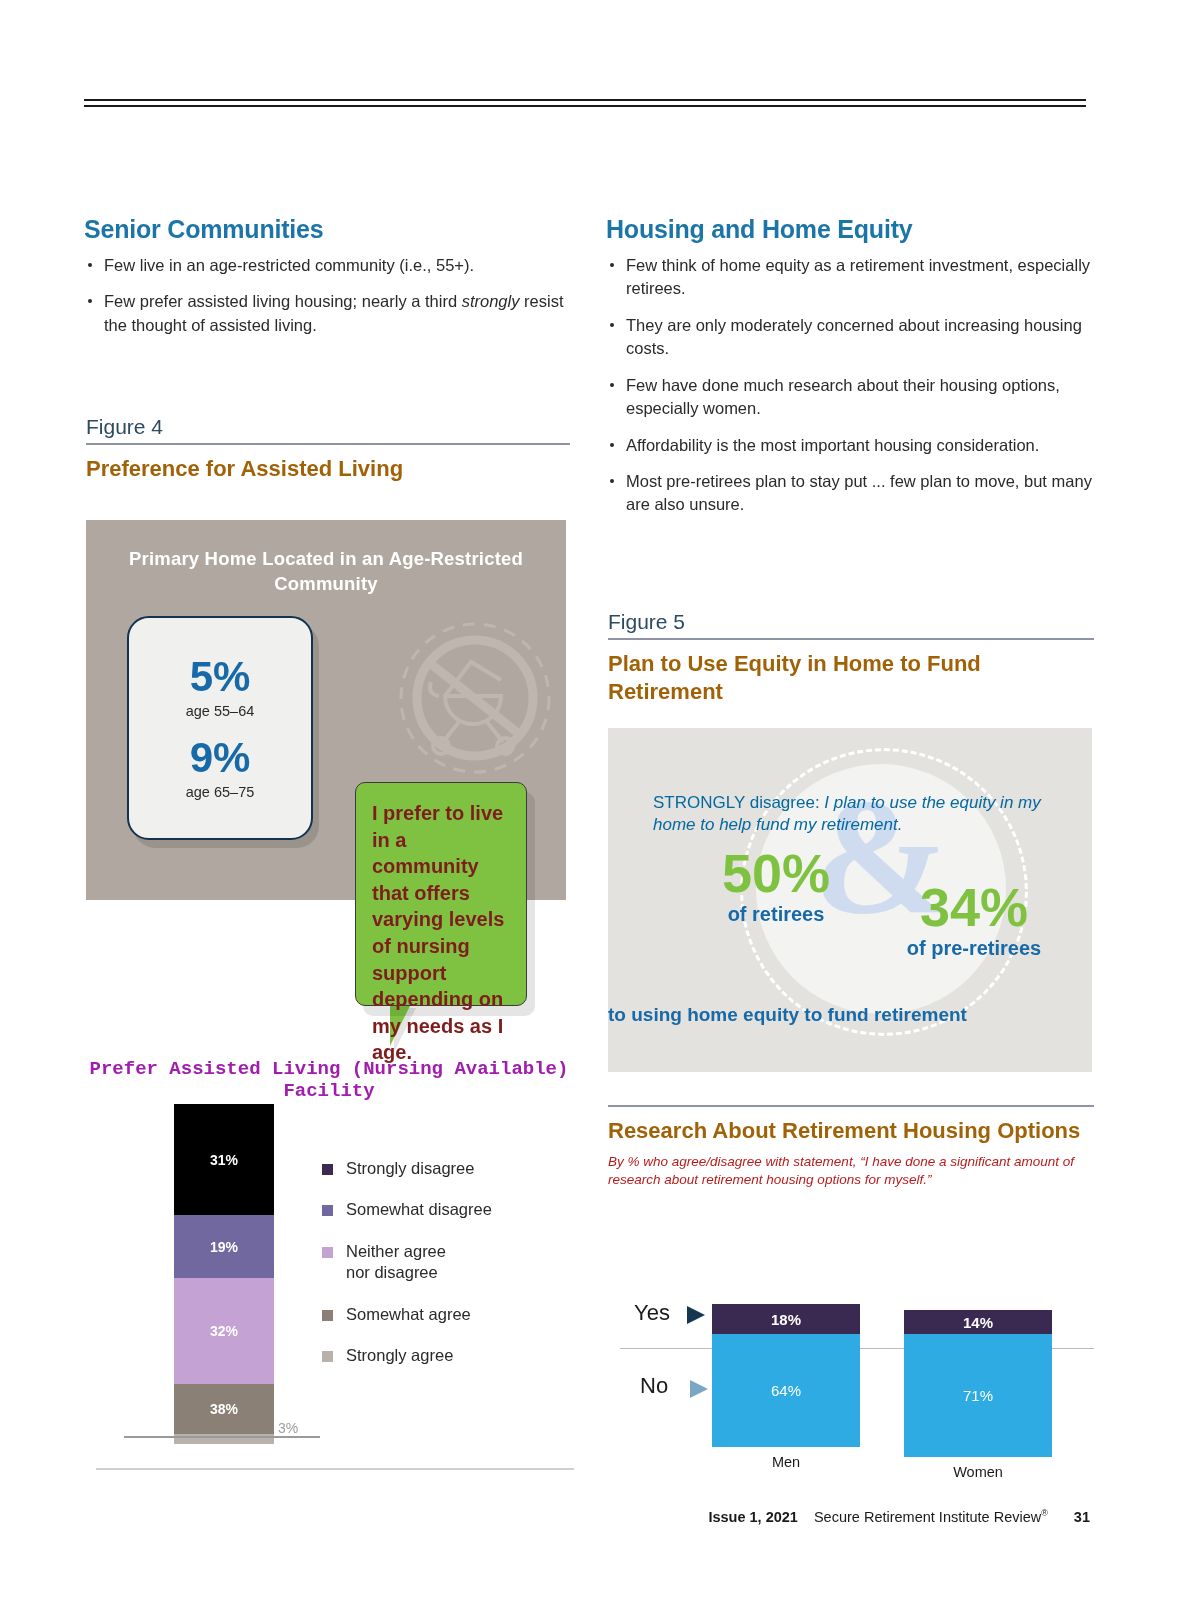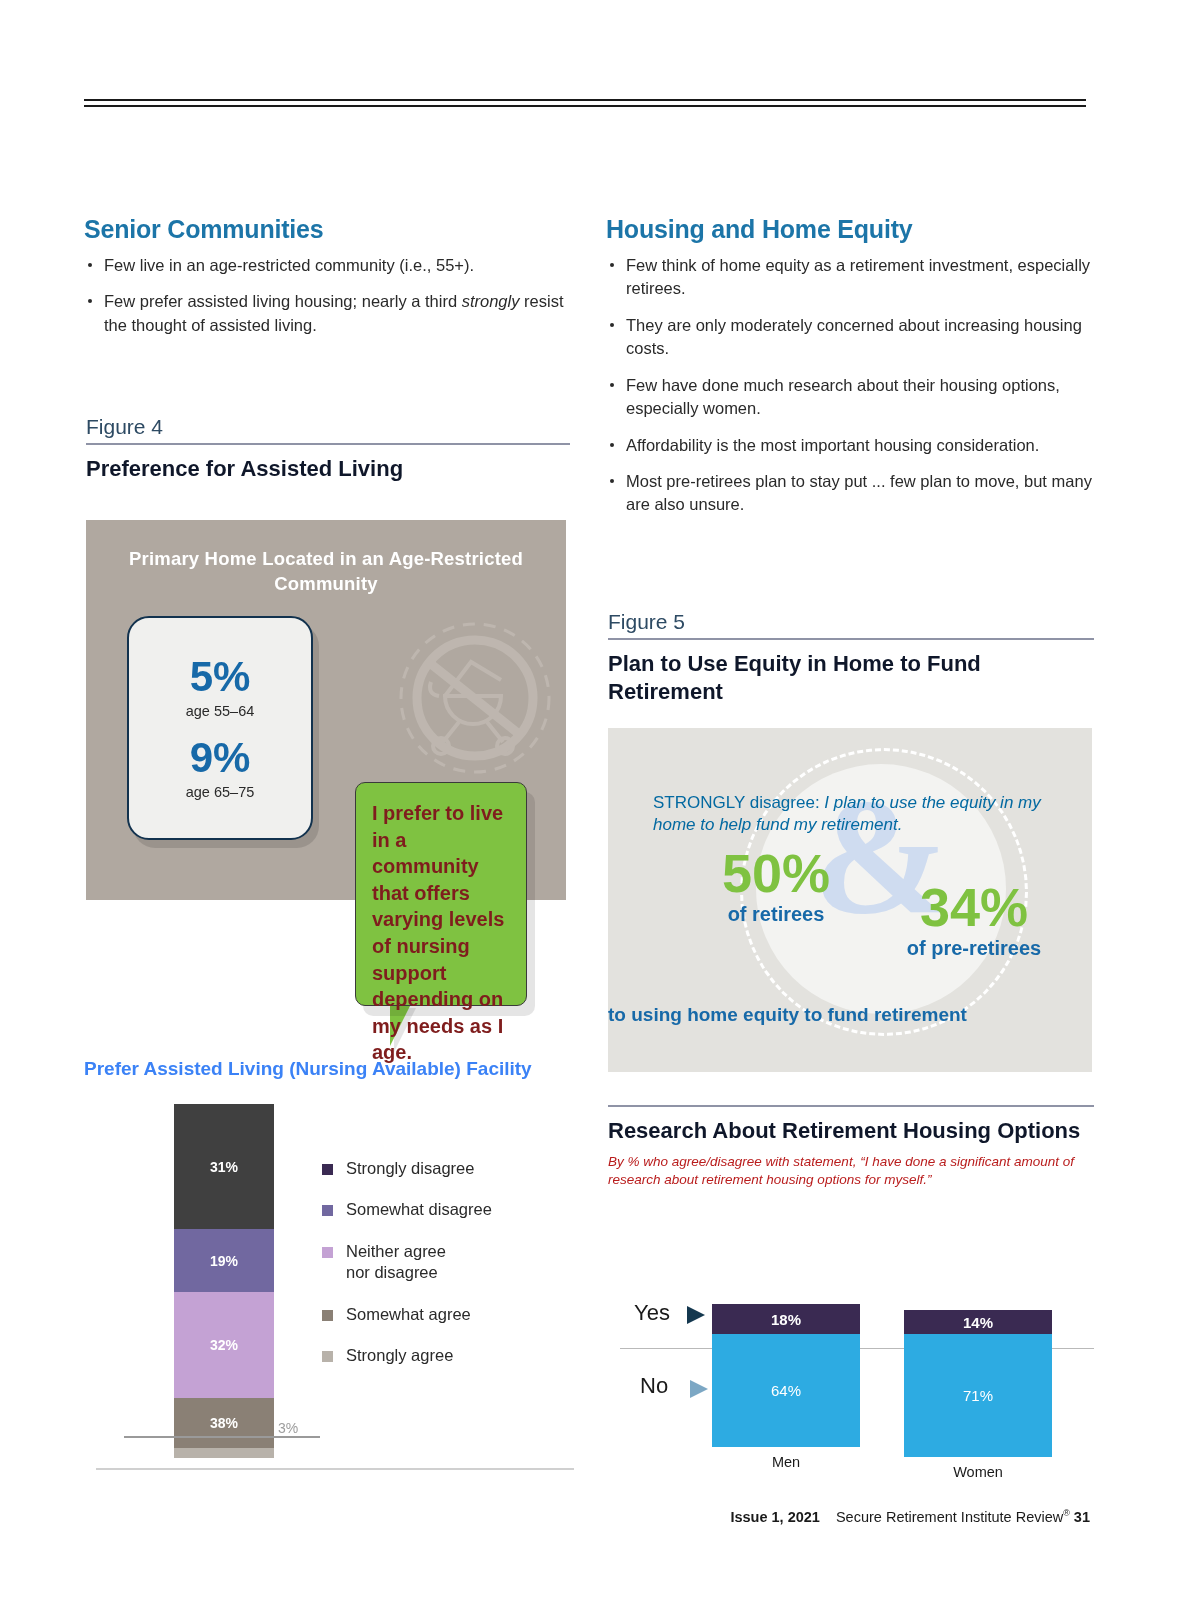--- a/index.html
+++ b/index.html
@@ -32,21 +32,21 @@
     border-radius:50%;background:#2a2a2a;
   }
   ul.bullets li i{font-style:italic;}
 
   
   .fig-label{
     font-size:21px;color:#2d4a63;font-weight:normal;margin:0 0 4px 0;
   }
   .fig-rule{height:2px;background:#8f93a6;width:100%;margin-bottom:10px;}
   .fig-title{
-    font-size:22px;font-weight:bold;color:#0f172a;line-height:1.26;margin:0 0 0 0;
+    font-size:22px;font-weight:bold;color:#a16207;line-height:1.26;margin:0 0 0 0;
   }
   .fig-sub{
     font-size:13.5px;font-style:italic;color:#b91c1c;line-height:1.35;margin-top:8px;
   }
 
   
   .fig4-panel{
     position:absolute;left:86px;top:520px;width:480px;height:380px;
     background:#b0a8a0;overflow:visible;
   }
@@ -79,22 +79,22 @@
   }
   .bubble-tail{
     position:absolute;left:390px;top:1002px;width:0;height:0;
     border-left:22px solid #7fc241;border-right:12px solid transparent;
     border-bottom:44px solid transparent;
     filter:drop-shadow(4px 6px 0 rgba(0,0,0,.10));
   }
 
   
   .bar-title{
-    position:absolute;left:84px;top:1058px;width:490px;text-align:left;
-    color:#3b82f6;font-size:19px;font-weight:bold;
+    position:absolute;left:84px;top:1058px;width:490px;text-align:center;
+    color:#a21caf;font-size:19px;font-weight:bold;font-family:Liberation Mono, monospace;
   }
   .stack{position:absolute;left:174px;top:1104px;width:100px;}
   .stack .seg{
     position:relative;display:flex;align-items:center;justify-content:center;
     color:#ffffff;font-size:14px;font-weight:bold;
   }
   .seg-out{
     position:absolute;left:278px;top:1420px;color:#9d9d9d;font-size:14px;
   }
   .chart-baseline{
@@ -166,21 +166,21 @@
   }
   .f6 .cat{text-align:center;font-size:14.5px;color:#1a1a1a;margin-top:7px;}
 
   
   .footer{
     position:absolute;left:0;right:0;top:1508px;text-align:right;padding-right:110px;
     font-size:14.5px;color:#1a1a1a;
   }
   .footer .issue{font-weight:bold;}
   .footer .review{margin-left:16px;}
-  .footer .pg{font-weight:bold;margin-left:4px;}
+  .footer .pg{font-weight:bold;margin-left:26px;}
   .footer sup{font-size:9px;vertical-align:super;}
 </style>
 </head>
 <body>
 
 <div class="page">
 
   <div class="top-rule">
     <div class="r1"></div>
     <div class="r2"></div>
@@ -231,21 +231,21 @@
     </div>
   </div>
 
   <div class="bubble-tail"></div>
   <div class="bubble">
     <div class="qt">I prefer to live in a community that offers varying levels of nursing support depending on my needs as I age.</div>
   </div>
 
   <div class="bar-title">Prefer Assisted Living (Nursing Available) Facility</div>
   <div class="stack" id="stacked-bar">
-      <div class="seg" style="background: #404040; height: 125px;">31%</div>
+      <div class="seg" style="background: #000000; height: 111px;">31%</div>
       <div class="seg" style="background: rgb(113, 104, 160); height: 63.08px;">19%</div>
       <div class="seg" style="background: rgb(196, 162, 212); height: 106.24px;">32%</div>
       <div class="seg" style="background: rgb(138, 128, 117); height: 49.8px;">38%</div>
       <div class="seg" style="background: rgb(184, 178, 170); height: 9.96px;"></div>
     </div>
   <div class="seg-out" id="seg-out-label">3%</div>
   <div class="chart-baseline"></div>
   <div class="legend" id="legend">
       <div class="item">
         <span class="swatch" style="background: rgb(58, 42, 82);"></span>

